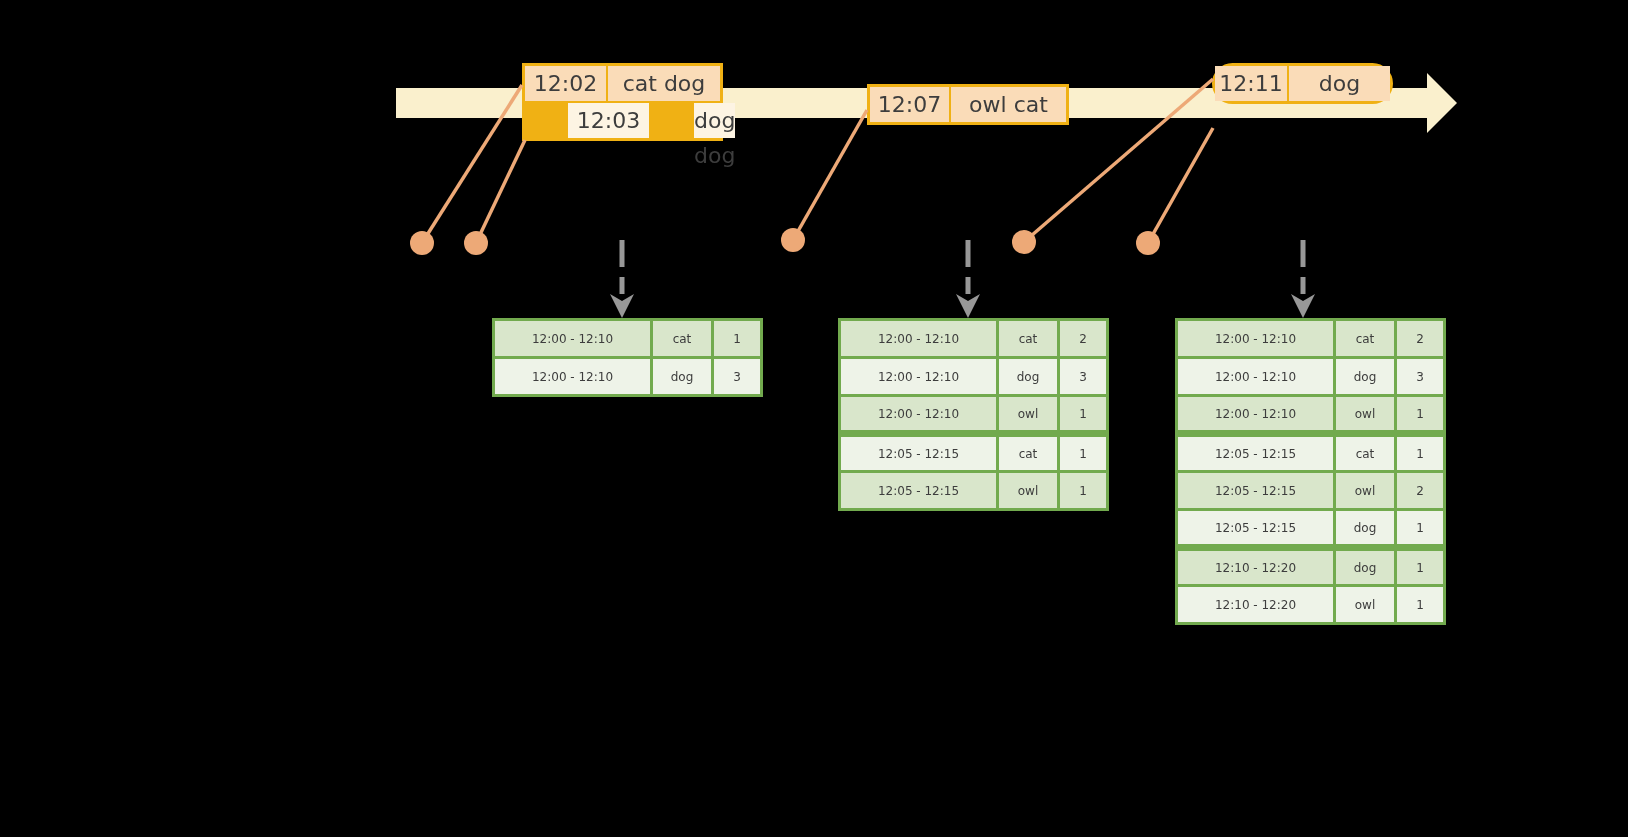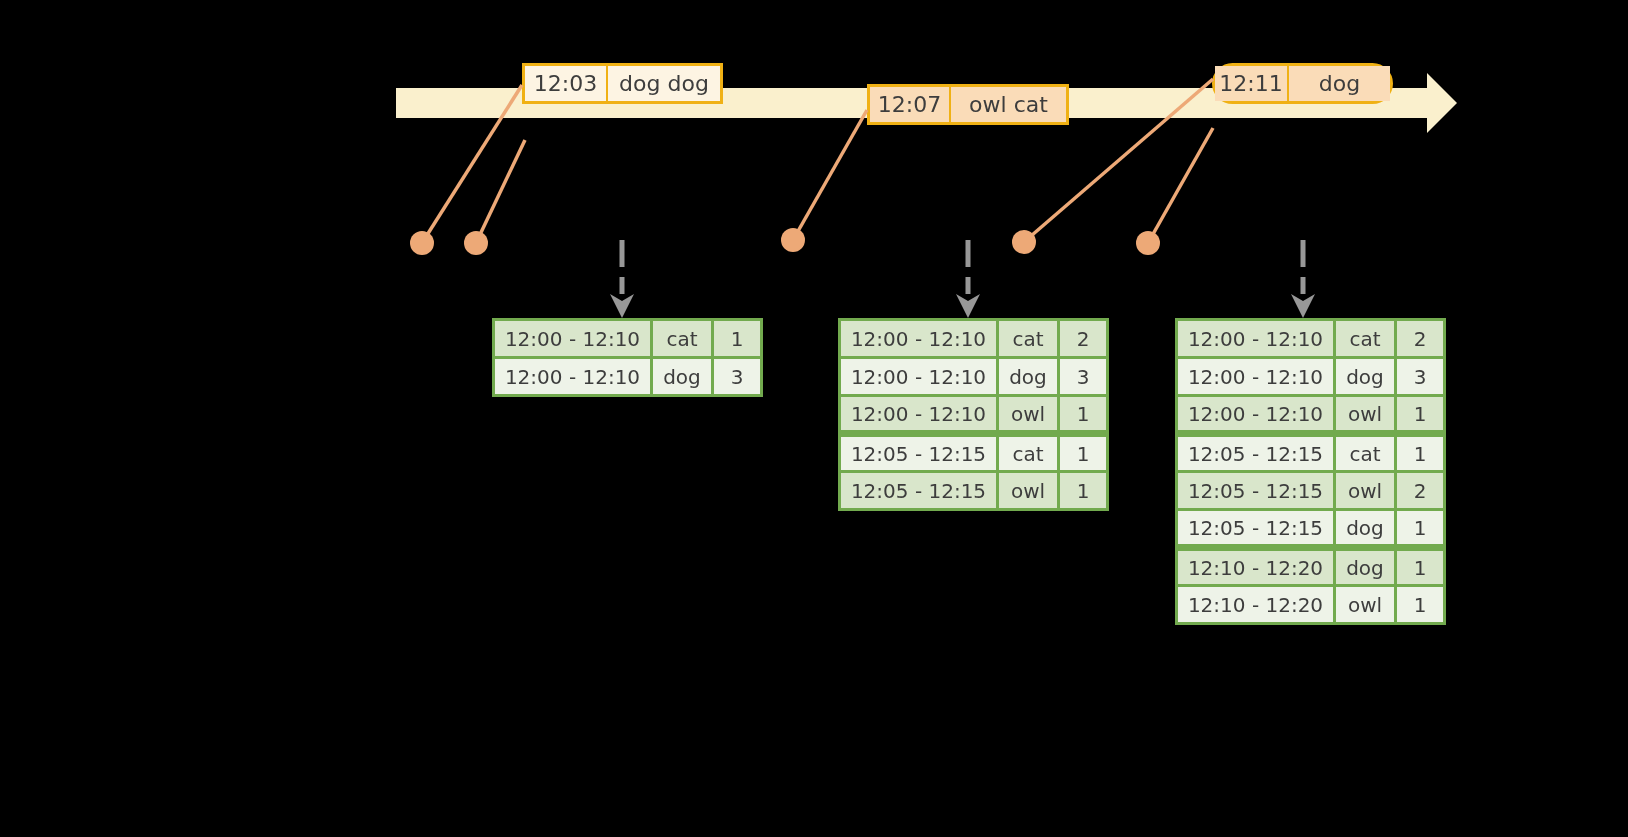--- a/index.html
+++ b/index.html
@@ -18,30 +18,30 @@
     border-left:30px solid var(--band); border-top:30px solid transparent; border-bottom:30px solid transparent;}
 
   
   .etable{position:absolute; border:3px solid var(--gold); background:var(--gold);}
   .erow{display:flex;}
   .erow + .erow{border-top:2px solid var(--gold);}
   .ecell{height:35px; line-height:35px; text-align:center; font-size:22px; color:var(--ink);}
   .etime{width:83px; border-right:2px solid var(--gold); flex:0 0 auto;}
   .ewords{flex:1 1 auto;}
   .peach .ecell{background:var(--peach);}
-  .cream .ecell{background:var(--cream);}
+  .cream .ecell{background:var(--cream);margin-left:43px;}
   #et1{left:522px; top:63px; width:201px;}
   #et2{left:867px; top:84px; width:202px;}
   #et2 .etime{width:81px;}
   #et3{left:1212px; top:63px; width:181px;border-radius:25px;}
   #et3 .etime{width:74px;}
 
   
   .rtable{position:absolute; border-collapse:collapse;}
-  .rtable td{border:3px solid var(--green); height:38px; font-size:20px; color:var(--ink);
+  .rtable td{border:3px solid var(--green); height:38px; font-size:12px; color:var(--ink);
              text-align:center; white-space:nowrap; padding:0;}
   .rtable td.window{width:158px;}
   .rtable td.word{width:61px;margin-top:16px;}
   .rtable td.count{width:49px;}
   .rtable tr.dark td{background:var(--gdark);}
   .rtable tr.light td{background:var(--glight);}
   .rtable tr.gsep td{border-top-width:7px;}
   #rt1{left:492px; top:318px;}
   #rt2{left:838px; top:318px;}
   #rt3{left:1175px; top:318px;}
@@ -54,20 +54,24 @@
 </style>
 </head>
 <body>
 
 <div class="canvas">
 
   <div class="band"></div>
   <div class="band-head"></div>
 
   <div class="etable" id="et1">
+    <div class="erow peach">
+      <div class="ecell etime">12:02</div>
+      <div class="ecell ewords">cat dog</div>
+    </div>
     <div class="erow cream">
       <div class="ecell etime">12:03</div>
       <div class="ecell ewords">dog dog</div>
     </div>
   </div>
 
   <div class="etable" id="et2">
     <div class="erow peach">
       <div class="ecell etime">12:07</div>
       <div class="ecell ewords">owl cat</div>

